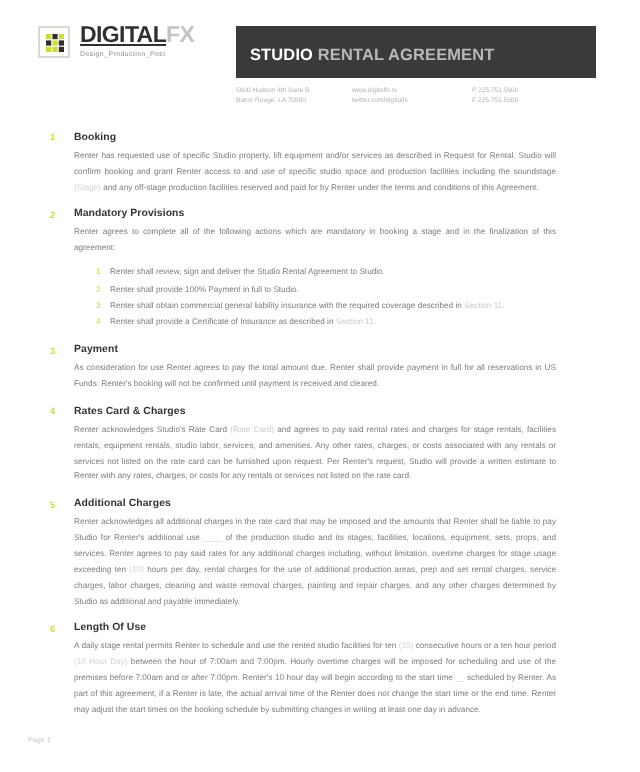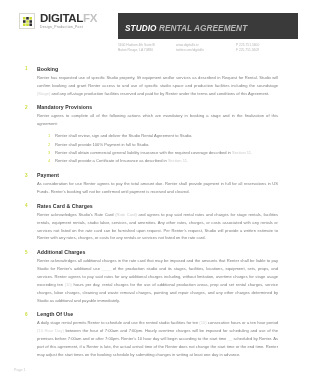--- a/index.html
+++ b/index.html
@@ -19,33 +19,32 @@
   .logo-mark {
     width: 16px; height: 16px;
     border: 1px solid #d8d8d0;
     position: relative; flex: 0 0 auto;
     display: flex; align-items: center; justify-content: center;
     background: #ffffff;
   }
   .logo-mark svg { display: block; }
   .logo-text { margin-left: 5px; line-height: 1; }
   .logo-word { font-size: 11.5px; font-weight: bold; letter-spacing: -0.3px; white-space: nowrap; }
-  .logo-word .dark { color: #2f2f2f; }
+  .logo-word .dark { color: #2f2f2f; text-decoration: underline; }
   .logo-word .light { color: #c3c3c3; }
   .logo-tag {
     font-size: 3.4px; color: #8c8c8c; letter-spacing: 0.25px;
     margin-top: 1.5px; white-space: nowrap;
   }
 
   .header-right { flex: 1; padding-right: 0px; }
   .title-bar {
     background: #3a3a3a;
     padding: 4px 7px 4px 7px;
     margin-right: 0;
-    font-style: italic;
   }
   .title-bar .t1 { color: #ffffff; font-weight: bold; font-size: 8.2px; letter-spacing: 0.1px; }
   .title-bar .t2 { color: #b9b9b9; font-weight: bold; font-size: 8.2px; letter-spacing: 0.1px; }
 
   .contact-row { display: flex; margin-top: 4px; font-size: 3.3px; color: #b4b4b4; line-height: 1.65; }
   .contact-col { padding-right: 10px; }
   .contact-col.addr { width: 58px; }
   .contact-col.web  { width: 60px; }
   .contact-col.tel  { width: 60px; }
   .contact-col div { white-space: nowrap; }

